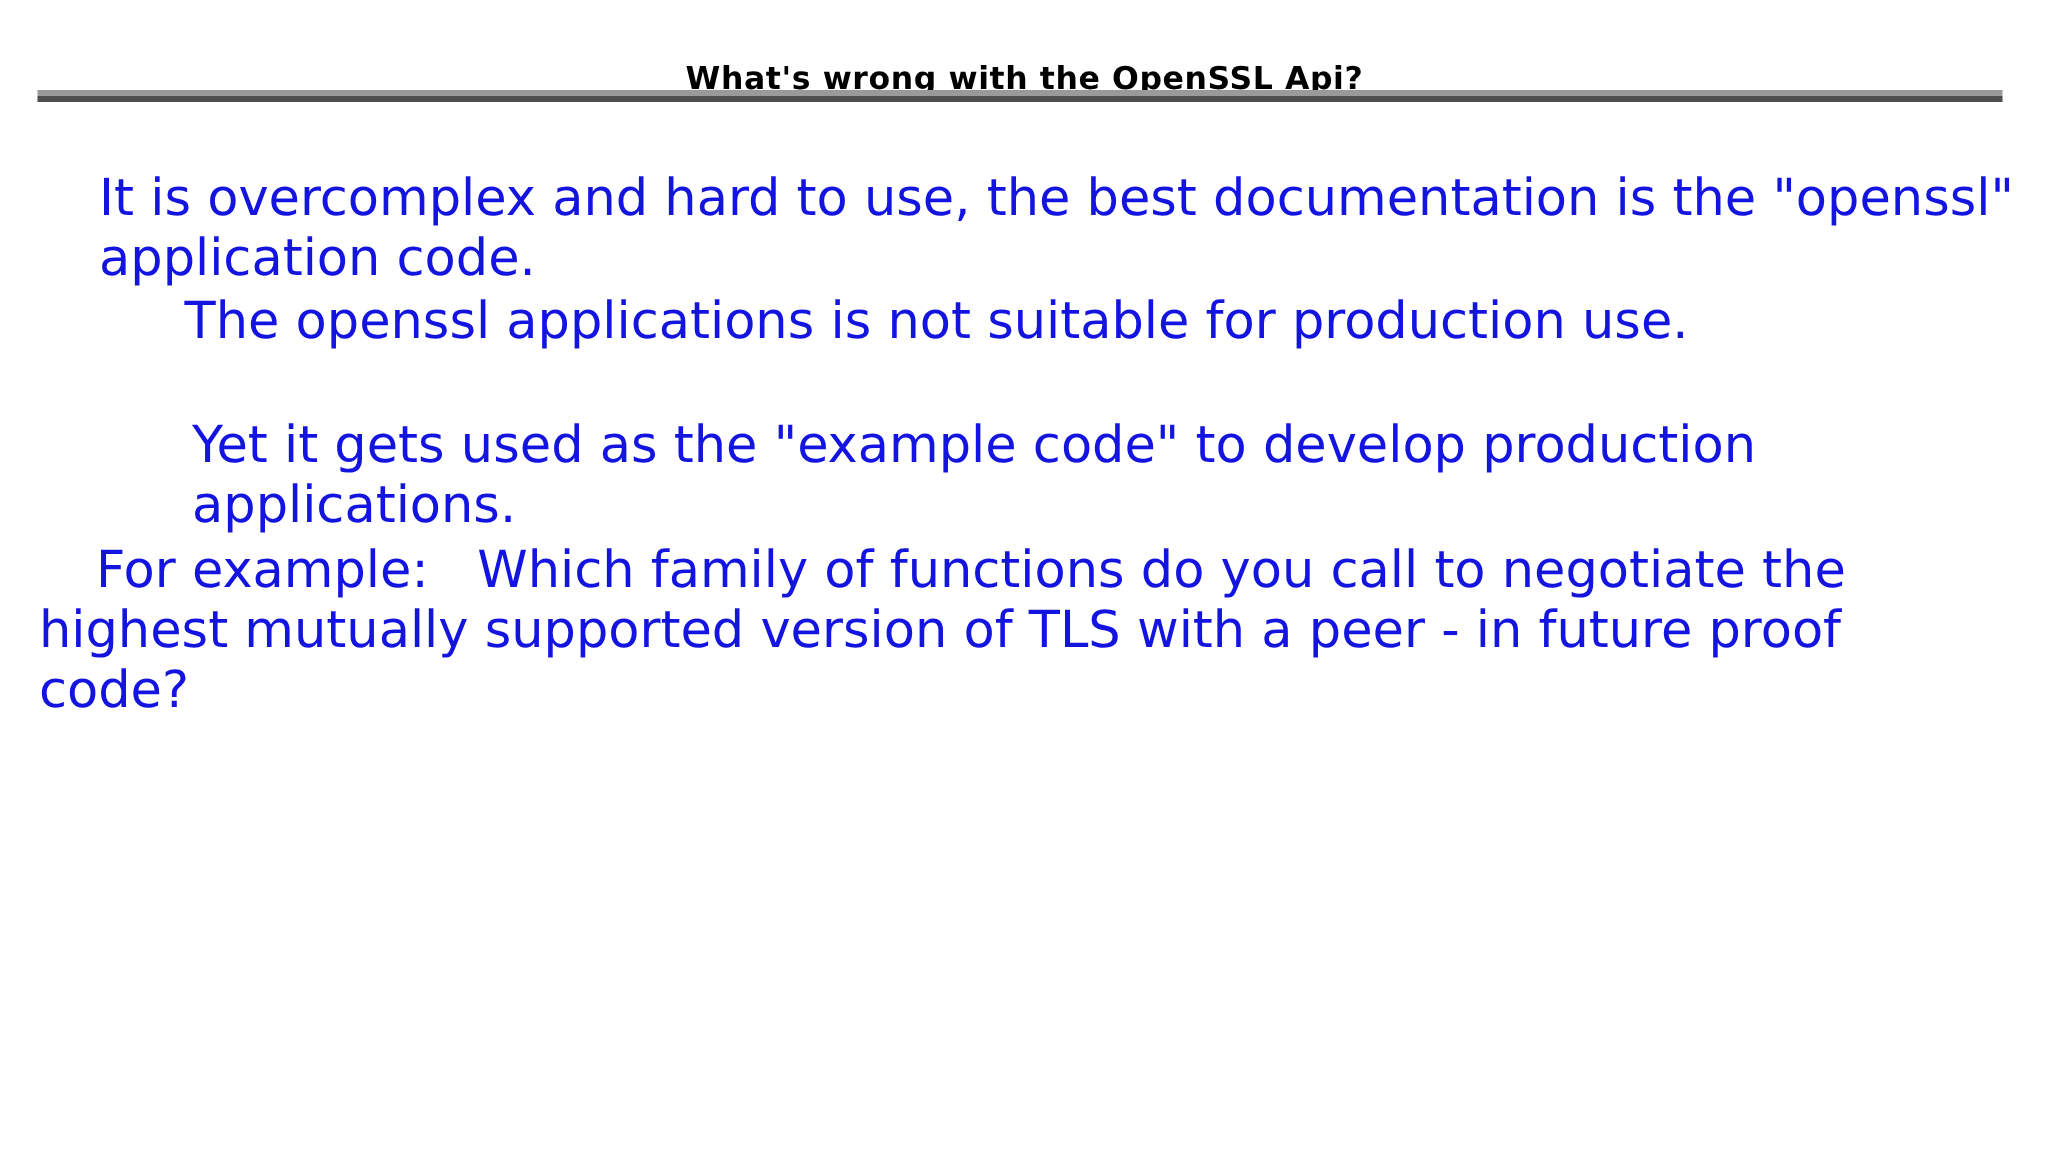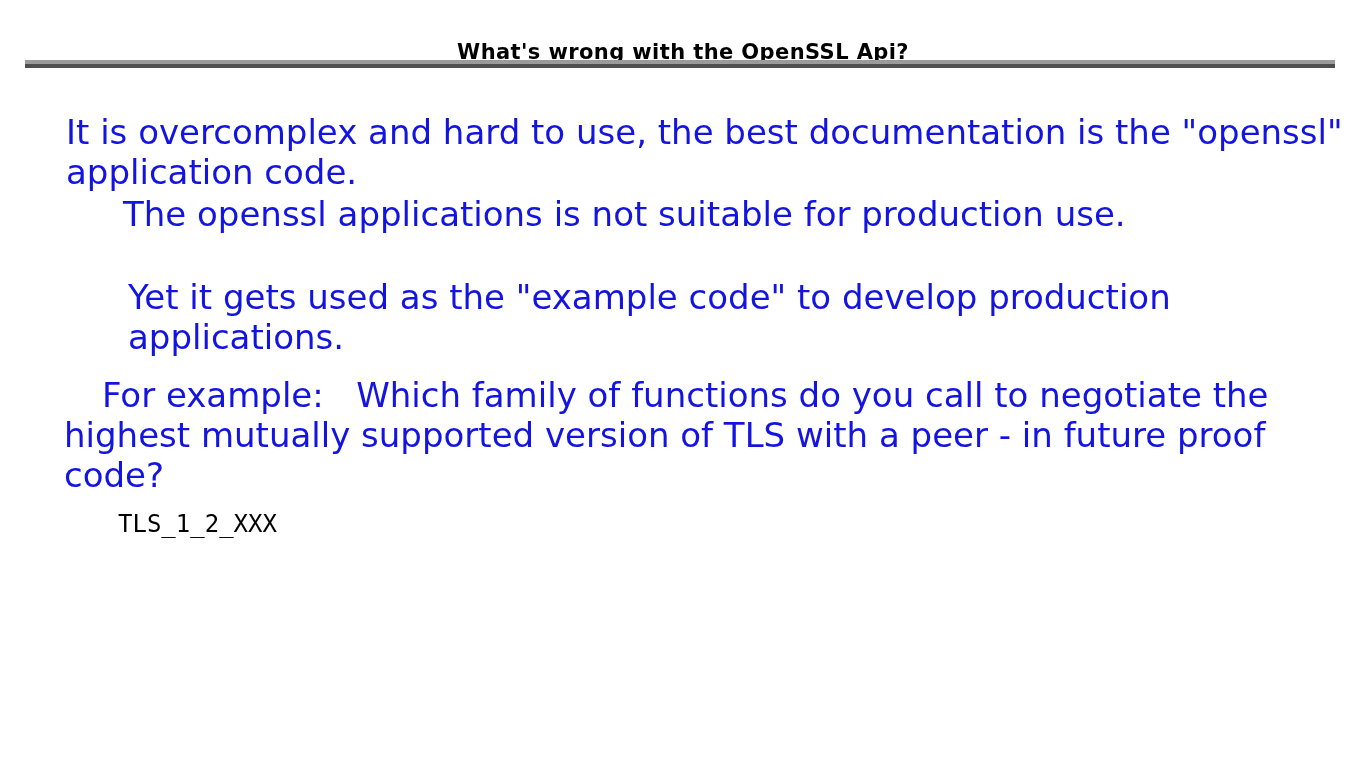--- a/index.html
+++ b/index.html
@@ -93,24 +93,23 @@
   }
   .para-3 {
     position: absolute;
     left: 128px;
     top: 165px;
     width: 1230px;
   }
   .para-4 {
     position: absolute;
     left: 26px;
-    top: 263px;
+    top: 248px;
     width: 1240px;
     text-indent: 38px;
-    margin-left: 38px;
   }
 
   
   .code-block {
     position: absolute;
     left: 118px;
     top: 444px;
     font-family: "DejaVu Sans Mono", "Liberation Mono", monospace;
     font-size: 24px;
     line-height: 32px;
@@ -140,18 +139,17 @@
 
     <p class="para para-2">The openssl applications is not suitable for production use.</p>
 
     <p class="para para-3">Yet it gets used as the "example code" to develop production applications.</p>
 
     <p class="para para-4">For example:   Which family of functions do you call to negotiate the highest mutually supported version of TLS with a peer - in future proof code?</p>
 
   </div>
 
   <div class="code-block">
-    <span class="code-line">TLS_1_2_XXX</span>
     
     
   </div>
 
 </div>
 
 </body></html>

